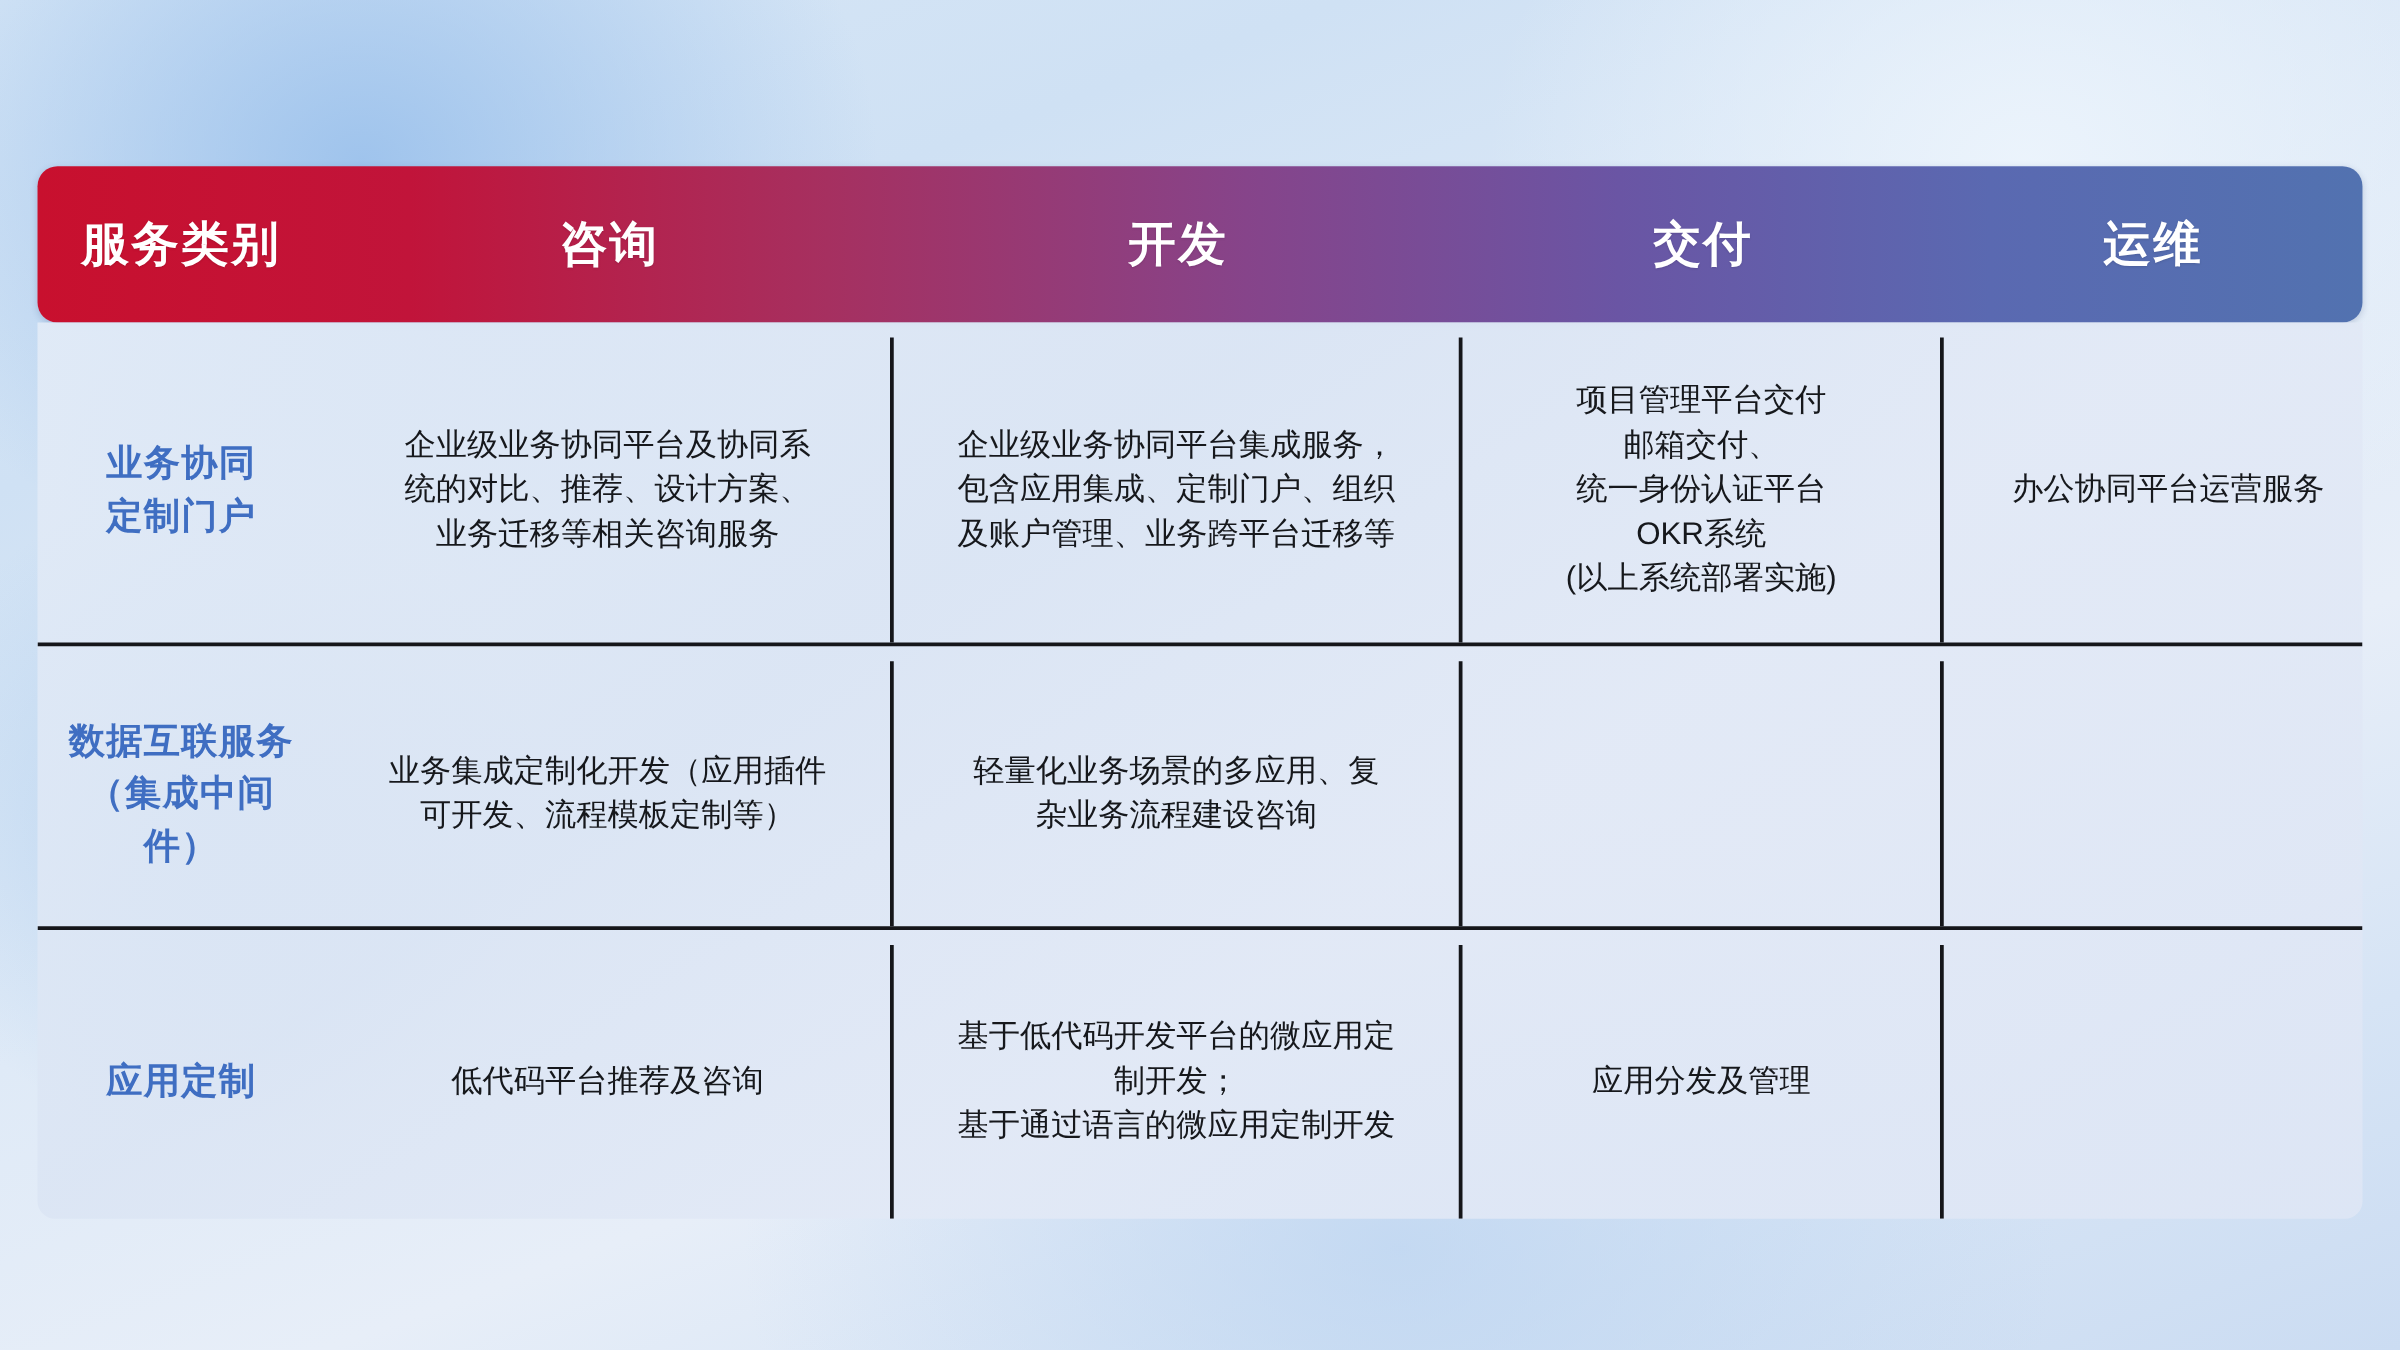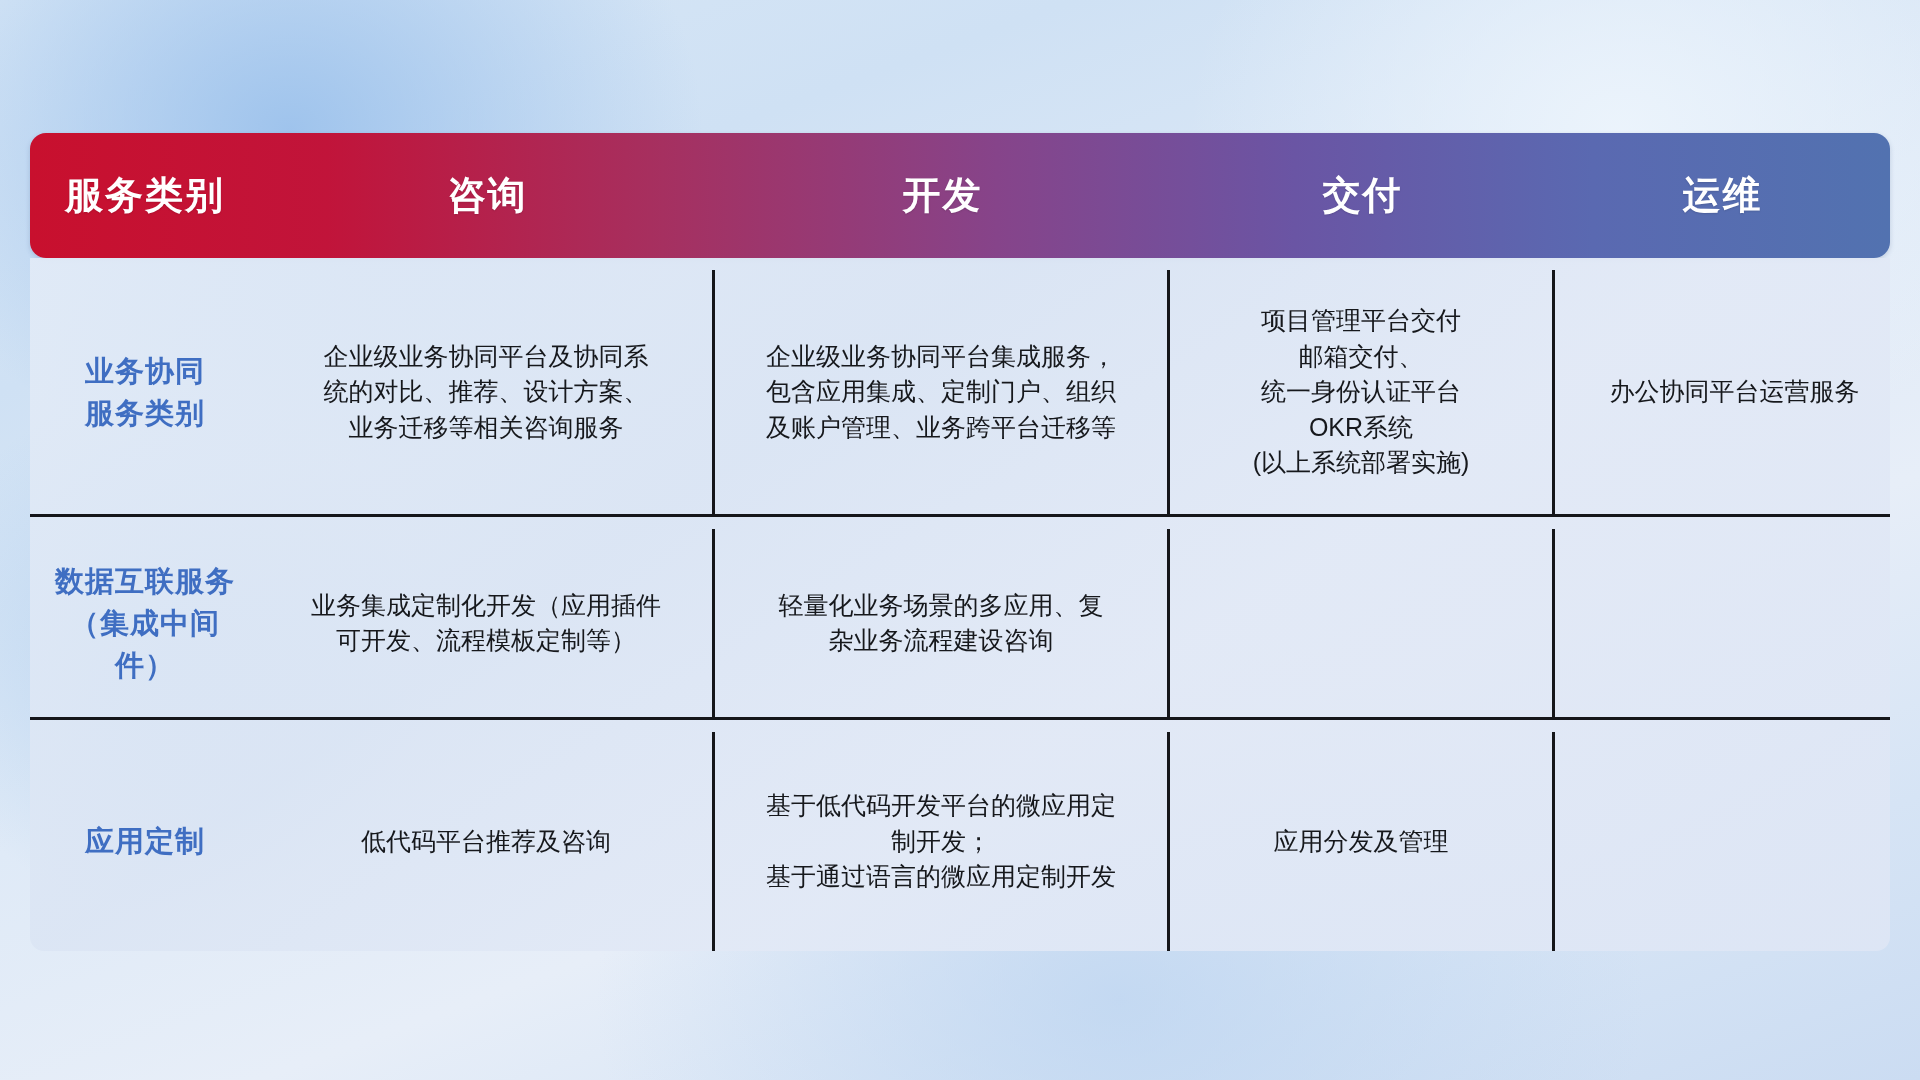--- a/index.html
+++ b/index.html
@@ -128,21 +128,21 @@
 
   
   .col-cat  { width: 230px; flex: 0 0 230px; }
   .col-con  { width: 455px; flex: 0 0 455px; }
   .col-dev  { width: 455px; flex: 0 0 455px; }
   .col-del  { width: 385px; flex: 0 0 385px; }
   .col-ops  { width: 335px; flex: 0 0 335px; }
 
   
   .row-h1 { height: 259px; }
-  .row-h2 { height: 203px; }
+  .row-h2 { height: 227px; }
   .row-h3 { height: 231px; }
 </style>
 </head>
 <body>
 
 <div id="bg-base"></div>
 <div id="bg-glow-top-left"></div>
 <div id="bg-glow-top-right"></div>
 <div id="bg-glow-bottom"></div>
 <div id="bg-glow-left-mid"></div>
@@ -154,21 +154,21 @@
     <div class="header-cell col-con">咨询</div>
     <div class="header-cell col-dev">开发</div>
     <div class="header-cell col-del">交付</div>
     <div class="header-cell col-ops">运维</div>
   </div>
 
   <div class="table-body">
 
     <div class="table-row row-h1">
       <div class="body-cell cat-cell col-cat">业务协同
-服务类别</div>
+定制门户</div>
       <div class="body-cell col-con">企业级业务协同平台及协同系
 统的对比、推荐、设计方案、
 业务迁移等相关咨询服务</div>
       <div class="body-cell col-dev">企业级业务协同平台集成服务，
 包含应用集成、定制门户、组织
 及账户管理、业务跨平台迁移等</div>
       <div class="body-cell col-del">项目管理平台交付
 邮箱交付、
 统一身份认证平台
 OKR系统

